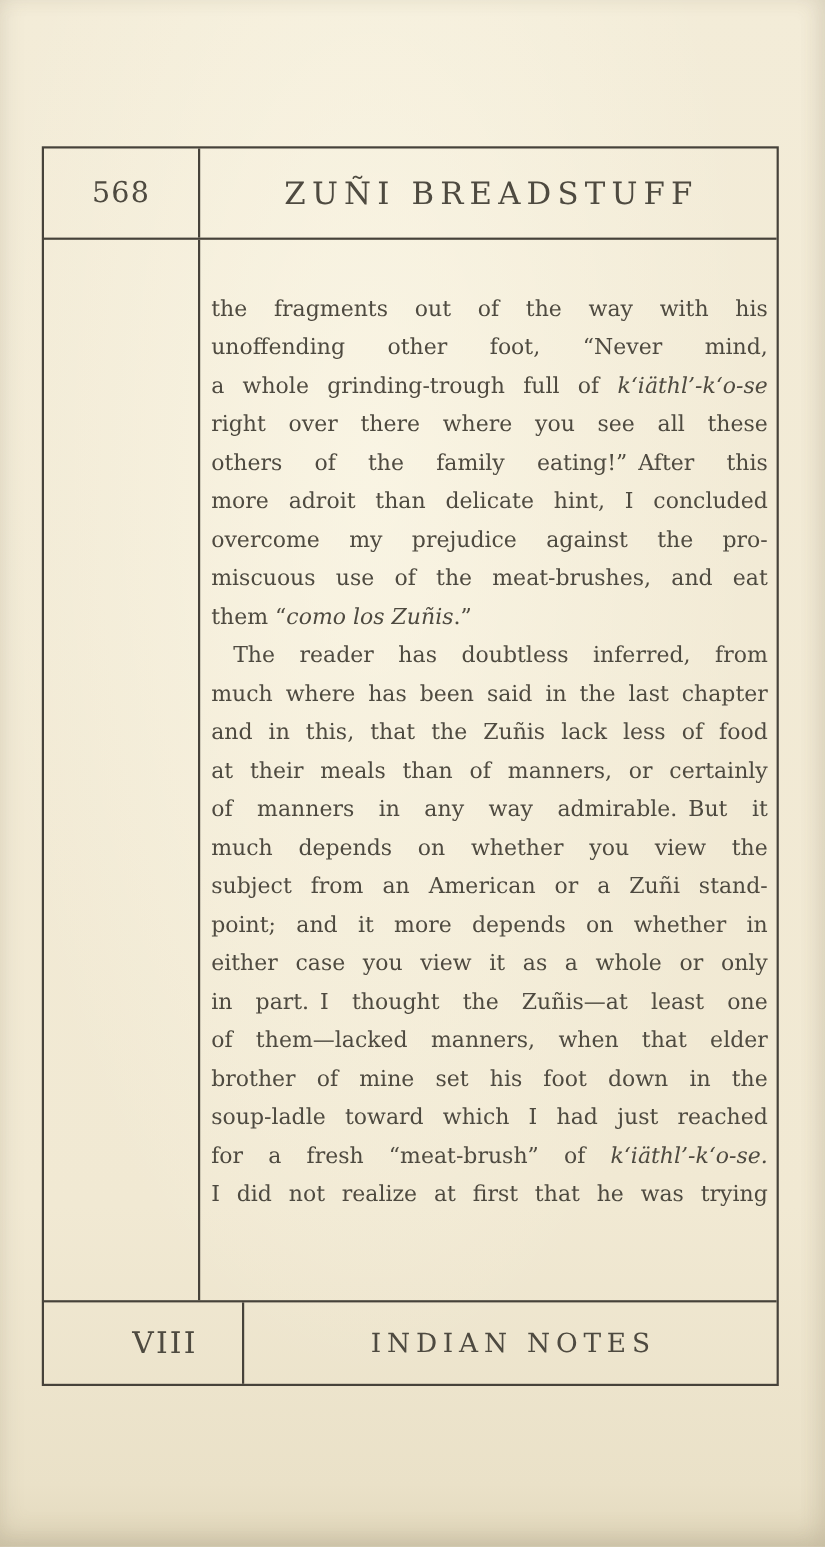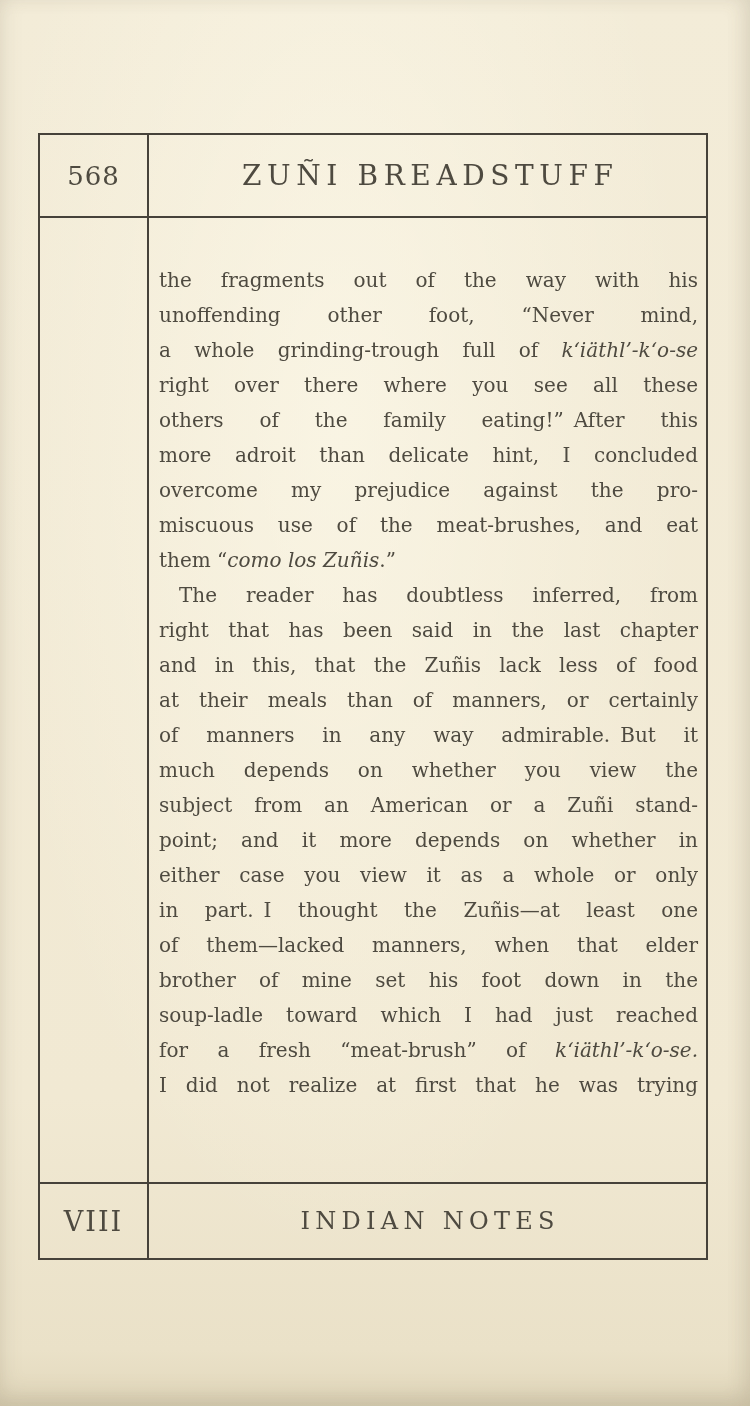--- a/index.html
+++ b/index.html
@@ -43,23 +43,24 @@
   .row-header {
     height: 83px;
     border-bottom: 2px solid var(--rule, #46423a);
   }
   .row-body {
     height: 966px;
     border-bottom: 2px solid var(--rule, #46423a);
   }
   .row-footer {
     flex: 1;
+    padding-left: 40px;
   }
   .col-num {
-    width: 109px;
+    width: 142px;
     box-sizing: border-box;
     border-right: 2px solid var(--rule, #46423a);
     display: flex;
     align-items: center;
     justify-content: center;
   }
   .col-main {
     flex: 1;
     display: flex;
     align-items: center;
@@ -131,21 +132,21 @@
         <div class="text-line j"><span>the fragments out of the way with his</span></div>
         <div class="text-line j"><span>unoffending other foot, “Never mind,</span></div>
         <div class="text-line j"><span>a whole grinding-trough full of </span><span class="it">k‘iäthl’-k‘o-se</span></div>
         <div class="text-line j"><span>right over there where you see all these</span></div>
         <div class="text-line j"><span>others of the family eating!” After this</span></div>
         <div class="text-line j"><span>more adroit than delicate hint, I concluded</span></div>
         <div class="text-line j"><span>overcome my prejudice against the pro-</span></div>
         <div class="text-line j"><span>miscuous use of the meat-brushes, and eat</span></div>
         <div class="text-line"><span>them “</span><span class="it">como los Zuñis</span><span>.”</span></div>
         <div class="text-line j ind"><span>The reader has doubtless inferred, from</span></div>
-        <div class="text-line j"><span>right that has been said in the last chapter</span></div>
+        <div class="text-line j"><span>much where has been said in the last chapter</span></div>
         <div class="text-line j"><span>and in this, that the Zuñis lack less of food</span></div>
         <div class="text-line j"><span>at their meals than of manners, or certainly</span></div>
         <div class="text-line j"><span>of manners in any way admirable. But it</span></div>
         <div class="text-line j"><span>much depends on whether you view the</span></div>
         <div class="text-line j"><span>subject from an American or a Zuñi stand-</span></div>
         <div class="text-line j"><span>point; and it more depends on whether in</span></div>
         <div class="text-line j"><span>either case you view it as a whole or only</span></div>
         <div class="text-line j"><span>in part. I thought the Zuñis—at least one</span></div>
         <div class="text-line j"><span>of them—lacked manners, when that elder</span></div>
         <div class="text-line j"><span>brother of mine set his foot down in the</span></div>

